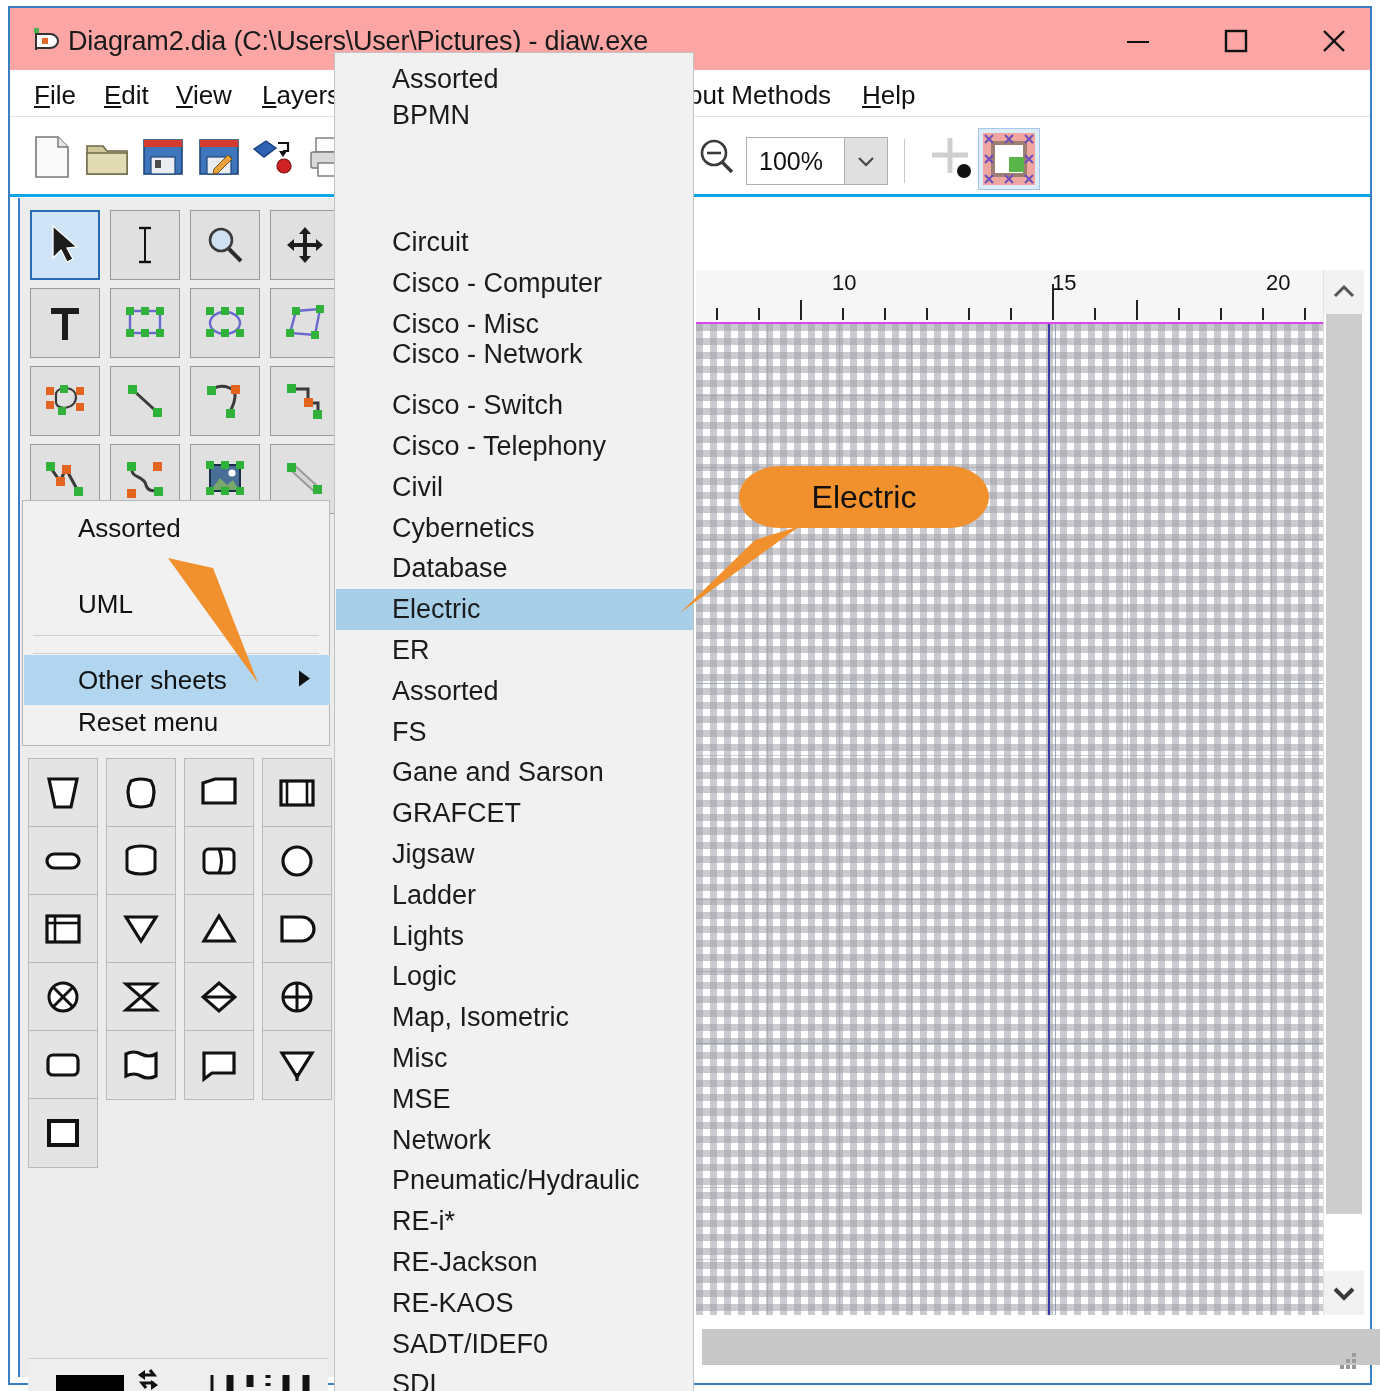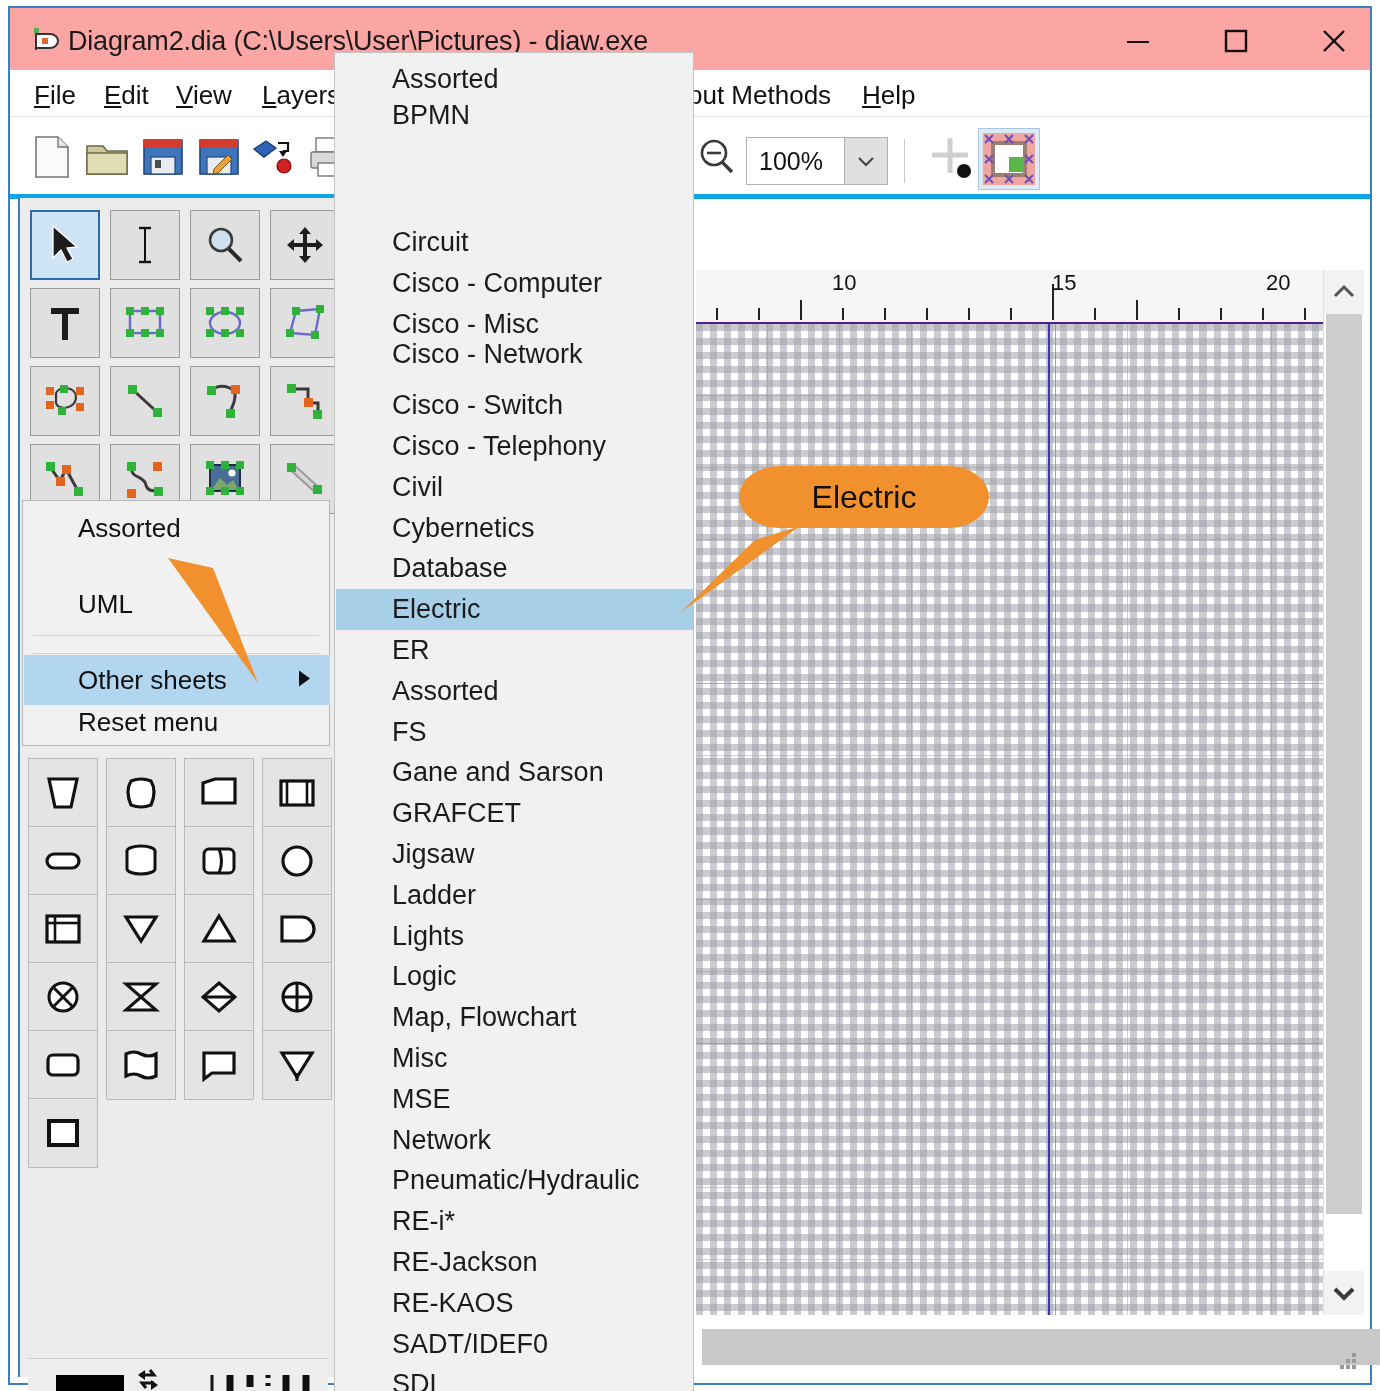--- a/index.html
+++ b/index.html
@@ -13,21 +13,21 @@
   .wbtn{position:absolute;top:10px;width:92px;height:46px;display:flex;align-items:center;justify-content:center;}
   .wbtn svg{display:block;}
   #w-min{left:1082px;} #w-max{left:1180px;} #w-close{left:1278px;}
 
   
   .menubar{position:absolute;left:0;top:62px;width:100%;height:46px;background:#fff;border-bottom:1px solid #e3e3e3;}
   .menu-item{position:absolute;top:8px;font-size:26px;color:#111;white-space:nowrap;padding:2px 6px;}
   .menu-item u{text-decoration:underline;}
 
   
-  .toolbar{position:absolute;left:0;top:109px;width:100%;height:77px;background:#fff;border-bottom:5px solid #0ea5e9;}
+  .toolbar{position:absolute;left:0;top:109px;width:100%;height:77px;background:#fff;border-bottom:3px solid #0ea5e9;}
   .tb-icon{position:absolute;top:16px;width:54px;height:48px;}
   .zoom-combo{position:absolute;left:736px;top:20px;width:142px;height:48px;border:1px solid #b0b0b0;background:#fff;box-sizing:border-box;display:flex;}
   .zoom-val{flex:1;display:flex;align-items:center;padding-left:12px;font-size:25px;color:#111;}
   .zoom-arrow{width:42px;background:#e0e0e0;border-left:1px solid #b0b0b0;display:flex;align-items:center;justify-content:center;}
   .tb-sep{position:absolute;left:894px;top:22px;width:1px;height:44px;background:#c8c8c8;}
   .snapgrid{position:absolute;left:916px;top:18px;width:54px;height:52px;}
   .snapobj{position:absolute;left:968px;top:120px;width:62px;height:62px;border:1px solid #a8c7e8;background:#dcebf8;box-sizing:border-box;}
 
   
   .leftpane{position:absolute;left:8px;top:190px;width:316px;bottom:6px;background:#ececec;border-left:2px solid #3a7fc1;box-sizing:border-box;}
@@ -37,21 +37,21 @@
 
   
   .shape-grid{position:absolute;left:8px;top:560px;width:300px;}
   .scell{position:absolute;width:70px;height:70px;border:1px solid #b9b9b9;background:#e4e4e4;box-sizing:border-box;display:flex;align-items:center;justify-content:center;}
 
   
   .colorsec{position:absolute;left:8px;top:1160px;width:300px;height:110px;border-top:1px solid #cfcfcf;background:#eeeeee;}
 
   
   .canvaswrap{position:absolute;left:686px;top:262px;right:6px;bottom:6px;}
-  .ruler-h{position:absolute;left:0;top:0;right:40px;height:52px;background:#f6f6f6;border-bottom:2px solid #4c1d95;}
+  .ruler-h{position:absolute;left:0;top:0;right:40px;height:52px;background:#f6f6f6;border-bottom:2px solid #d946ef;}
   .rtick{position:absolute;bottom:2px;width:2px;background:#222;}
   .rlabel{position:absolute;bottom:26px;font-size:22px;color:#111;}
   .canvas{position:absolute;left:0;top:54px;right:40px;bottom:62px;background:#fff;overflow:hidden;
     background-image:
       repeating-linear-gradient(to right, rgba(160,160,170,.55) 0 7px, transparent 7px 14px),
       repeating-linear-gradient(to bottom, rgba(160,160,170,.55) 0 7px, transparent 7px 14px);
     background-size:100% 1px, 1px 100%;
     background-repeat:repeat-y, repeat-x;
     background-position:0 0, 0 0;}
   .gridlines{position:absolute;inset:0;
@@ -614,21 +614,21 @@
     <div class="smi hl" style="top:536.4px">Electric</div>
     <div class="smi" style="top:577.2px">ER</div>
     <div class="smi" style="top:618px">Assorted</div>
     <div class="smi" style="top:658.8px">FS</div>
     <div class="smi" style="top:699.6px">Gane and Sarson</div>
     <div class="smi" style="top:740.4px">GRAFCET</div>
     <div class="smi" style="top:781.2px">Jigsaw</div>
     <div class="smi" style="top:862.8px">Lights</div>
     <div class="smi" style="top:822px">Ladder</div>
     <div class="smi" style="top:903.6px">Logic</div>
-    <div class="smi" style="top:944.4px">Map, Flowchart</div>
+    <div class="smi" style="top:944.4px">Map, Isometric</div>
     <div class="smi" style="top:985.2px">Misc</div>
     <div class="smi" style="top:1026px">MSE</div>
     <div class="smi" style="top:1066.8px">Network</div>
     <div class="smi" style="top:1107.6px">Pneumatic/Hydraulic</div>
     <div class="smi" style="top:1148.4px">RE-i*</div>
     <div class="smi" style="top:1189.2px">RE-Jackson</div>
     <div class="smi" style="top:1230px">RE-KAOS</div>
     <div class="smi" style="top:1270.8px">SADT/IDEF0</div>
     <div class="smi" style="top:1311.6px">SDL</div>
   </div>

